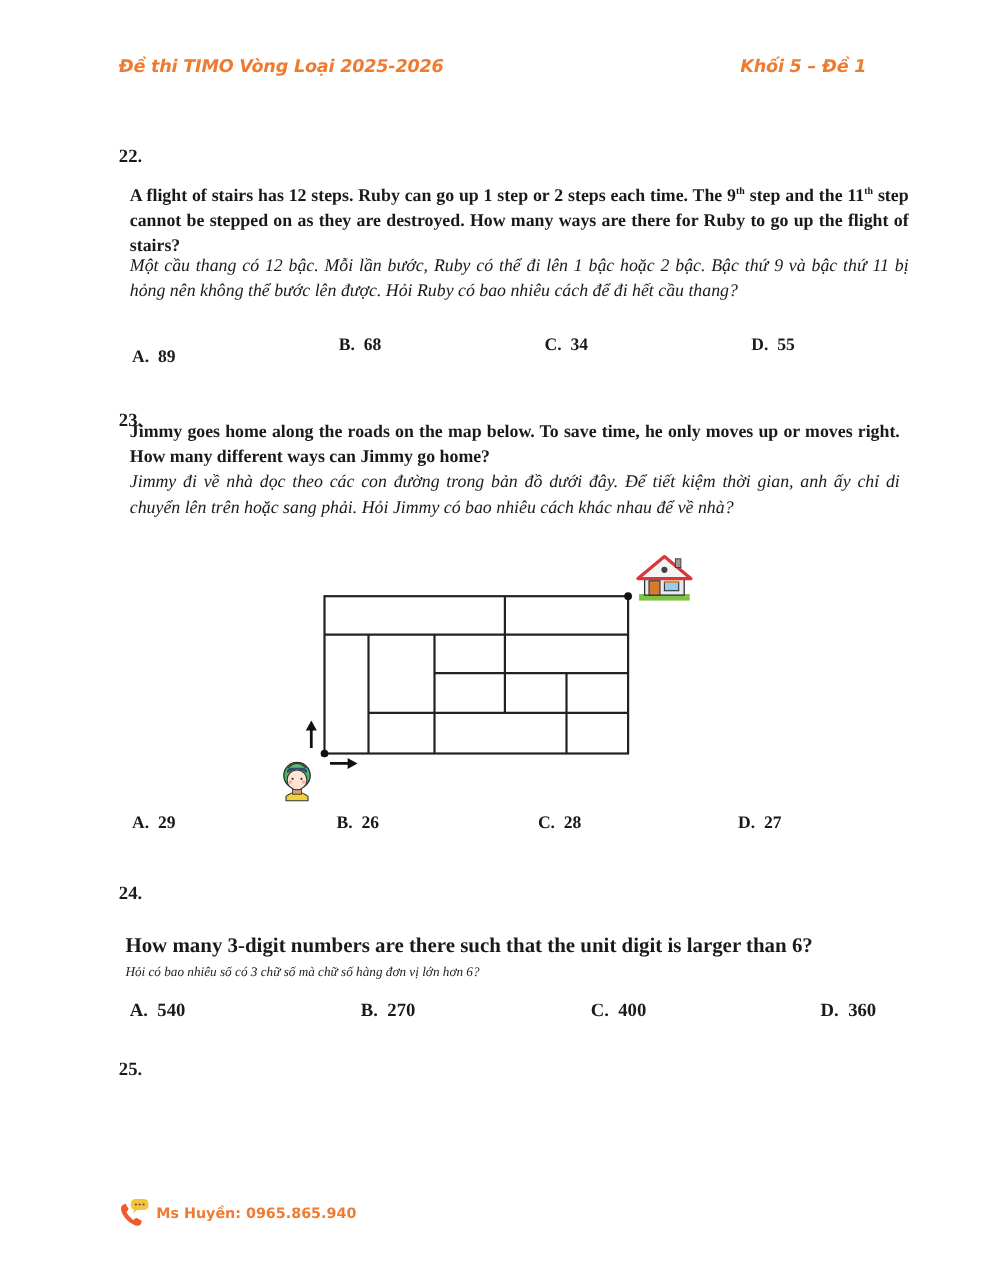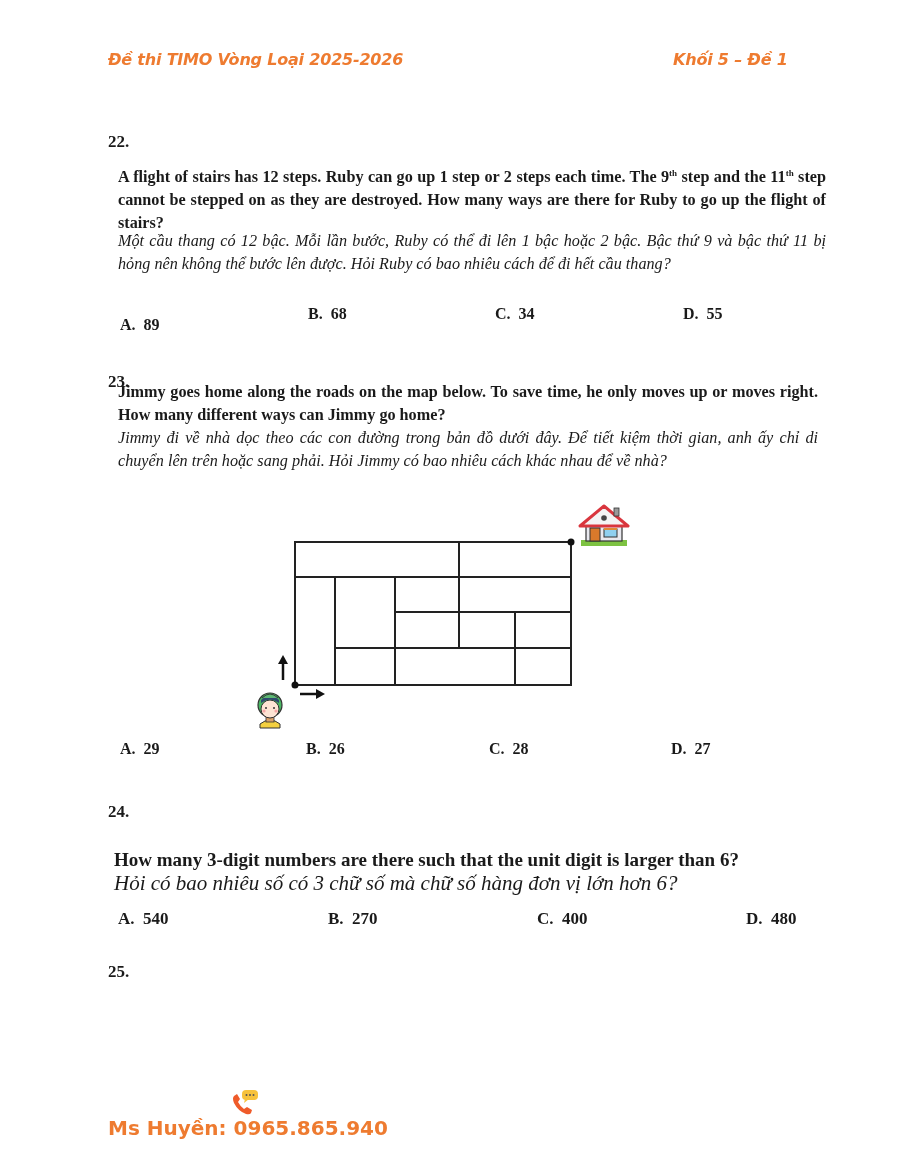--- a/index.html
+++ b/index.html
@@ -7,24 +7,24 @@
   .hdr{position:absolute;top:50px;font-family:"DejaVu Sans","Liberation Sans",sans-serif;font-style:italic;font-weight:bold;font-size:16px;color:#ee7b30;letter-spacing:-0.2px;}
   .hdr-left{left:108px;}
   .hdr-right{left:673px;}
   .qnum{position:absolute;left:108px;font-weight:bold;font-size:17px;}
   .para{position:absolute;left:118px;width:708px;font-size:16.2px;line-height:23px;}
   .en{font-weight:bold;text-align:justify;}
   .vi{font-style:italic;text-align:justify;}
   .opts{position:absolute;left:120px;width:700px;height:22px;font-weight:bold;font-size:16px;}
   .opt{position:absolute;top:0;white-space:pre;}
   .map{position:absolute;left:240px;top:495px;width:400px;height:240px;}
-  .footer{position:absolute;left:108px;top:1090px;display:flex;align-items:center;font-family:"DejaVu Sans","Liberation Sans",sans-serif;font-weight:bold;font-size:20px;color:#ee7b30;flex-direction:column;}
+  .footer{position:absolute;left:108px;top:1090px;display:flex;align-items:center;font-family:"DejaVu Sans","Liberation Sans",sans-serif;font-weight:bold;font-size:13px;color:#ee7b30;}
   .footer svg{margin-right:4px;}
   .q24en{font-size:19px;}
-  .q24vi{font-size:21px;}
+  .q24vi{font-size:12px;}
   .opts24{font-size:17px;}
 </style>
 </head>
 <body>
 
 <div class="hdr hdr-left">Đề thi TIMO Vòng Loại 2025-2026</div>
 <div class="hdr hdr-right">Khối 5 – Đề 1</div>
 
 <div class="qnum" style="top:132px;">22.</div>
 <div class="para en" style="top:162px;"><span>A flight of stairs has 12 steps. Ruby can go up 1 step or 2 steps each time. The 9</span><sup style="font-size:9px;">th</sup><span> step and the 11</span><sup style="font-size:9px;">th</sup><span> step cannot be stepped on as they are destroyed. How many ways are there for Ruby to go up the flight of stairs?</span></div>
@@ -98,21 +98,21 @@
   <span class="opt" style="left:551px;">D.  27</span>
 </div>
 
 <div class="qnum" style="top:802px;">24.</div>
 <div class="para en q24en" style="top:848px;left:114px;width:720px;text-align:left;">How many 3-digit numbers are there such that the unit digit is larger than 6?</div>
 <div class="para vi q24vi" style="top:872px;left:114px;width:720px;text-align:left;">Hỏi có bao nhiêu số có 3 chữ số mà chữ số hàng đơn vị lớn hơn 6?</div>
 <div class="opts opts24" style="top:909px;left:118px;">
   <span class="opt" style="left:0;">A.  540</span>
   <span class="opt" style="left:210px;">B.  270</span>
   <span class="opt" style="left:419px;">C.  400</span>
-  <span class="opt" style="left:628px;">D.  480</span>
+  <span class="opt" style="left:628px;">D.  360</span>
 </div>
 
 <div class="qnum" style="top:962px;">25.</div>
 
 <div class="footer">
   <svg width="30" height="26" viewBox="0 0 30 26">
     <path d="M3 6 Q1 8 3 13 Q7 21 15 24 Q19 25 20 23 L21 20 L16 17 L13 19 Q9 16 7 12 L9 9 L6 4 Z" fill="#ef5b2a"></path>
     <rect x="11" y="0" width="16" height="10" rx="4" fill="#f7c23c"></rect>
     <polygon points="14,9 13,13 18,9" fill="#f7c23c"></polygon>
     <circle cx="15.5" cy="5" r="1" fill="#555"></circle>

